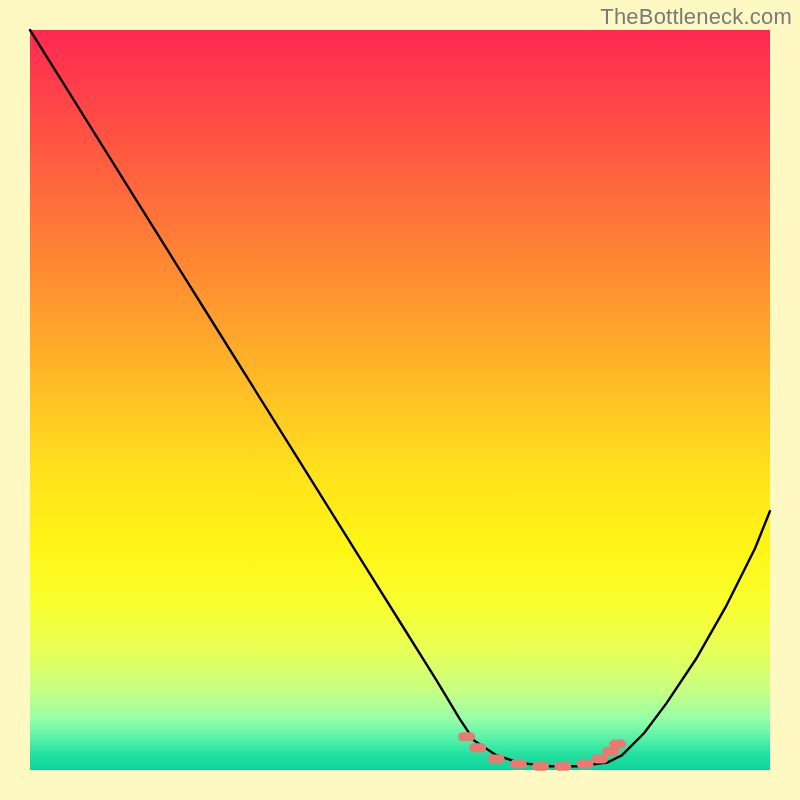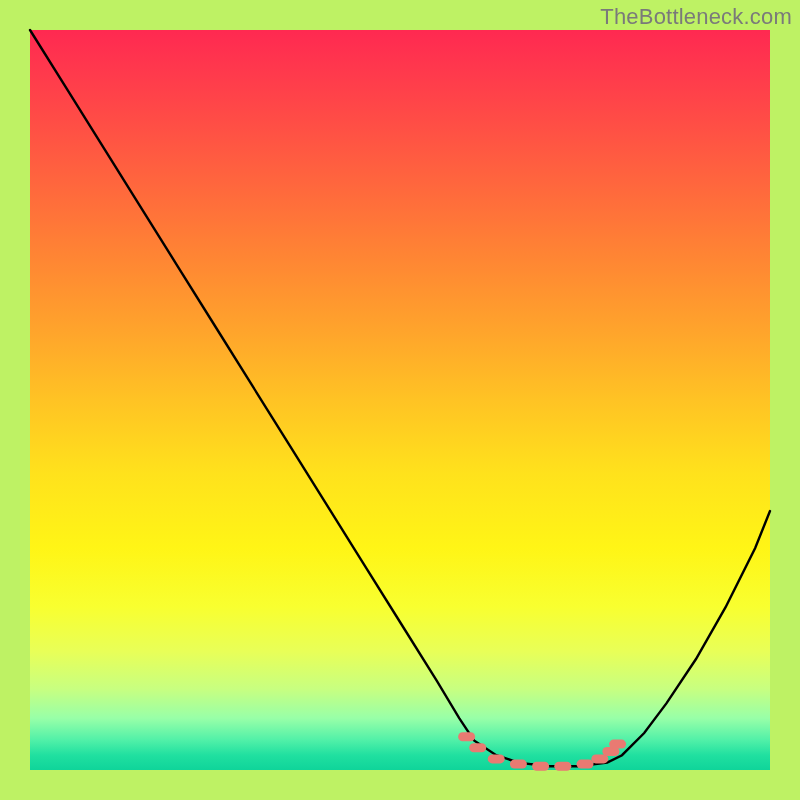--- a/index.html
+++ b/index.html
@@ -8,21 +8,21 @@
     width: 800px;
     height: 800px;
     background: #000;
     overflow: hidden;
     font-family: Arial, Helvetica, sans-serif;
   }
   .frame {
     position: relative;
     width: 800px;
     height: 800px;
-    background: #bef264;
+    background: #fef9c3;
   }
   .plot-area {
     position: absolute;
     left: 30px;
     top: 30px;
     width: 740px;
     height: 740px;
     
     background: linear-gradient(to bottom,
       #ff2951 0%,

